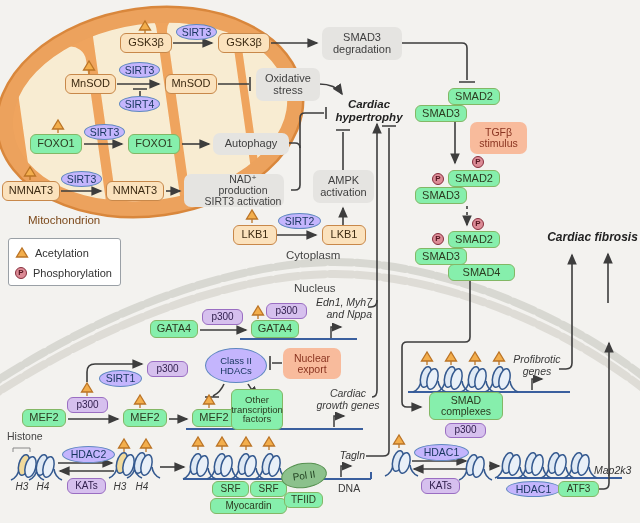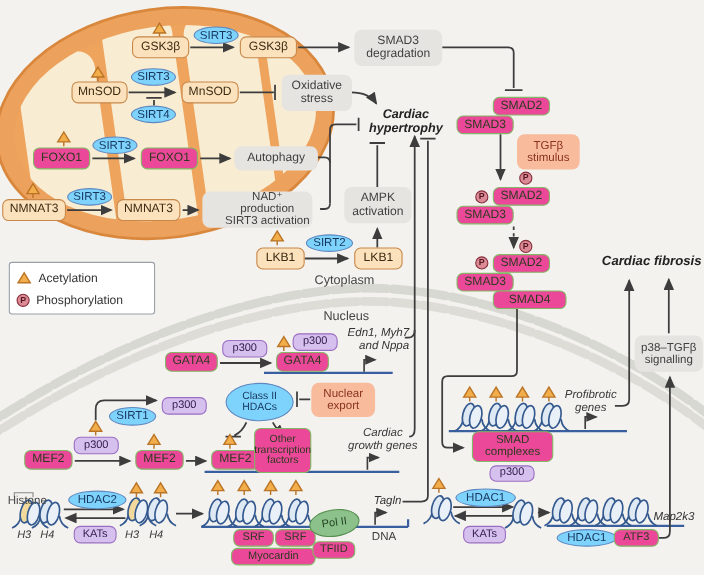--- a/index.html
+++ b/index.html
@@ -2,39 +2,39 @@
 <html><head>
 <meta charset="utf-8">
 <style>
   html,body{margin:0;padding:0;background:#e8e8e6;}
   #canvas{position:relative;width:640px;height:523px;background:#f3f2ef;overflow:hidden;
     font-family:"Liberation Sans","DejaVu Sans",sans-serif;color:#3a3a3a;}
   #deco{position:absolute;left:0;top:0;width:640px;height:523px;}
   .box{position:absolute;box-sizing:border-box;display:flex;align-items:center;justify-content:center;
     text-align:center;border-radius:6px;font-size:11px;line-height:1.02;padding:0 2px;}
   .pbox{background:#fbe2bd;border:1.5px solid #c8884a;color:#3c2a12;}
-  .grbox{background:#ec4899;border:1.5px solid #83b765;color:#2c3b20;}
+  .grbox{background:#86efac;border:1.5px solid #83b765;color:#2c3b20;}
   .pur{background:#d6c0ee;border:1.5px solid #9a6ec2;color:#32204f;}
   .sal{background:#f8bb9c;border:none;color:#8a3420;border-radius:7px;}
   .gbox{background:#e5e4e1;border:none;color:#3f3f3f;border-radius:7px;}
   .oval{position:absolute;box-sizing:border-box;display:flex;align-items:center;justify-content:center;
-    text-align:center;border-radius:50%;background:#7dd3fc;border:1.5px solid #5f88c0;color:#17365e;
+    text-align:center;border-radius:50%;background:#c4b5fd;border:1.5px solid #5f88c0;color:#17365e;
     font-size:10.5px;line-height:1;}
   .pol{position:absolute;box-sizing:border-box;display:flex;align-items:center;justify-content:center;
     border-radius:50%;background:#8cc18c;border:1.5px solid #55904f;color:#1e3d1e;font-size:10px;
     transform:rotate(-8deg);}
   .lbl{position:absolute;font-size:10.5px;line-height:1.12;}
   .bold{font-weight:bold;color:#222;}
   .gene{font-style:italic;color:#333;}
   .ctr{text-align:center;font-style:italic;}
   .rt{text-align:right;}
   .pb{position:absolute;width:12px;height:12px;border-radius:50%;background:#dc8b96;border:1.5px solid #872f3d;
     color:#551720;font-size:8px;font-weight:bold;display:flex;align-items:center;justify-content:center;
     box-sizing:border-box;line-height:1;}
-  .legend{position:absolute;left:8px;top:238px;width:133px;height:48px;background:rgba(255,255,255,.95);
+  .legend{position:absolute;left:8px;top:238px;width:113px;height:48px;background:rgba(255,255,255,.95);
     border:1px solid #9aa0a6;border-radius:3px;padding:4px 6px;box-sizing:border-box;}
   .lrow{display:flex;align-items:center;gap:6px;height:20px;font-size:11px;color:#333;}
   .pb-inline{position:static;flex:0 0 auto;}
 </style>
 </head>
 <body>
 
 <div id="canvas">
 
 <svg id="deco" viewBox="0 0 640 523" xmlns="http://www.w3.org/2000/svg">
@@ -228,21 +228,20 @@
         <ellipse cx="577" cy="463" rx="5.2" ry="10.5" transform="rotate(14 577 463)" fill="#dfe9f4" stroke="#34598f" stroke-width="1.5"></ellipse>
         <ellipse cx="583.5" cy="465" rx="5.2" ry="10.5" transform="rotate(14 583.5 465)" fill="#e9f0f8" stroke="#34598f" stroke-width="1.5"></ellipse>
       </g>
     </svg>
 
 <div class="box gbox" style="left:322px;top:27px;width:80px;height:33px;">SMAD3 degradation</div>
 <div class="box gbox" style="left:256px;top:68px;width:64px;height:33px;">Oxidative stress</div>
 <div class="box gbox" style="left:213px;top:133px;width:76px;height:22px;">Autophagy</div>
 <div class="box gbox" style="left:184px;top:174px;width:100px;height:33px;font-size:10.5px;padding-left:20px;">NAD⁺ production SIRT3 activation</div>
 <div class="box gbox" style="left:313px;top:170px;width:61px;height:33px;">AMPK activation</div>
-<div class="box gbox" style="left:577px;top:305px;width:62px;height:33px;font-size:10.5px;">p38–TGFβ signalling</div>
 
 <div class="box pbox" style="left:120px;top:33px;width:52px;height:20px;">GSK3β</div>
 <div class="box pbox" style="left:218px;top:33px;width:52px;height:20px;">GSK3β</div>
 <div class="box pbox" style="left:65px;top:74px;width:51px;height:20px;">MnSOD</div>
 <div class="box pbox" style="left:165px;top:74px;width:52px;height:20px;">MnSOD</div>
 <div class="box grbox" style="left:30px;top:134px;width:52px;height:20px;">FOXO1</div>
 <div class="box grbox" style="left:128px;top:134px;width:52px;height:20px;">FOXO1</div>
 <div class="box pbox" style="left:2px;top:181px;width:58px;height:20px;">NMNAT3</div>
 <div class="box pbox" style="left:106px;top:181px;width:58px;height:20px;">NMNAT3</div>
 <div class="box pbox" style="left:233px;top:225px;width:44px;height:20px;">LKB1</div>
@@ -280,21 +279,21 @@
 <div class="box sal" style="left:283px;top:348px;width:58px;height:31px;font-size:10.5px;">Nuclear export</div>
 
 <div class="box grbox" style="left:22px;top:409px;width:44px;height:18px;">MEF2</div>
 <div class="box pur" style="left:67px;top:397px;width:41px;height:16px;font-size:10px;">p300</div>
 <div class="box pur" style="left:147px;top:361px;width:41px;height:16px;font-size:10px;">p300</div>
 <div class="box grbox" style="left:123px;top:409px;width:44px;height:18px;">MEF2</div>
 <div class="box grbox" style="left:192px;top:409px;width:44px;height:18px;">MEF2</div>
 <div class="box grbox" style="left:231px;top:389px;width:52px;height:41px;font-size:9.5px;">Other transcription factors</div>
 <div class="lbl ctr" style="left:314px;top:388px;width:68px;">Cardiac growth genes</div>
 
-<div class="lbl" style="left:7px;top:450px;width:46px;color:#444;">Histone</div>
+<div class="lbl" style="left:7px;top:431px;width:46px;color:#444;">Histone</div>
 <div class="oval" style="left:62px;top:446px;width:53px;height:17px;">HDAC2</div>
 <div class="box pur" style="left:67px;top:478px;width:39px;height:16px;font-size:10px;">KATs</div>
 <div class="lbl ctr" style="left:12px;top:481px;width:20px;font-size:10px;">H3</div>
 <div class="lbl ctr" style="left:33px;top:481px;width:20px;font-size:10px;">H4</div>
 <div class="lbl ctr" style="left:110px;top:481px;width:20px;font-size:10px;">H3</div>
 <div class="lbl ctr" style="left:132px;top:481px;width:20px;font-size:10px;">H4</div>
 
 <div class="box grbox" style="left:212px;top:481px;width:37px;height:16px;font-size:10px;">SRF</div>
 <div class="box grbox" style="left:250px;top:481px;width:37px;height:16px;font-size:10px;">SRF</div>
 <div class="box grbox" style="left:210px;top:498px;width:77px;height:16px;font-size:10px;">Myocardin</div>
@@ -308,20 +307,21 @@
 <div class="lbl ctr" style="left:504px;top:354px;width:66px;">Profibrotic genes</div>
 
 <div class="oval" style="left:414px;top:444px;width:55px;height:17px;">HDAC1</div>
 <div class="box pur" style="left:421px;top:478px;width:39px;height:16px;font-size:10px;">KATs</div>
 <div class="oval" style="left:506px;top:481px;width:55px;height:16px;">HDAC1</div>
 <div class="box grbox" style="left:558px;top:481px;width:41px;height:16px;font-size:10px;">ATF3</div>
 <div class="lbl gene" style="left:594px;top:465px;width:46px;">Map2k3</div>
 
 <div class="lbl bold ctr" style="left:333px;top:98px;width:72px;font-size:11.5px;">Cardiac hypertrophy</div>
 <div class="lbl bold ctr" style="left:545px;top:231px;width:95px;font-size:12px;">Cardiac fibrosis</div>
+<div class="lbl" style="left:28px;top:214px;width:112px;font-size:11.5px;color:#7d4a1c;">Mitochondrion</div>
 <div class="lbl" style="left:286px;top:249px;width:64px;font-size:11.5px;color:#444;">Cytoplasm</div>
 <div class="lbl" style="left:294px;top:282px;width:50px;font-size:11.5px;color:#444;">Nucleus</div>
 
 <div class="legend">
   <div class="lrow">
     <svg width="14" height="14" viewBox="0 0 14 14">
       <path d="M1.5,11 L7,2 L12.5,11 Z" fill="#f3ae4c" stroke="#bb7426" stroke-width="1.3"></path>
     </svg>
     <span>Acetylation</span>
   </div>

